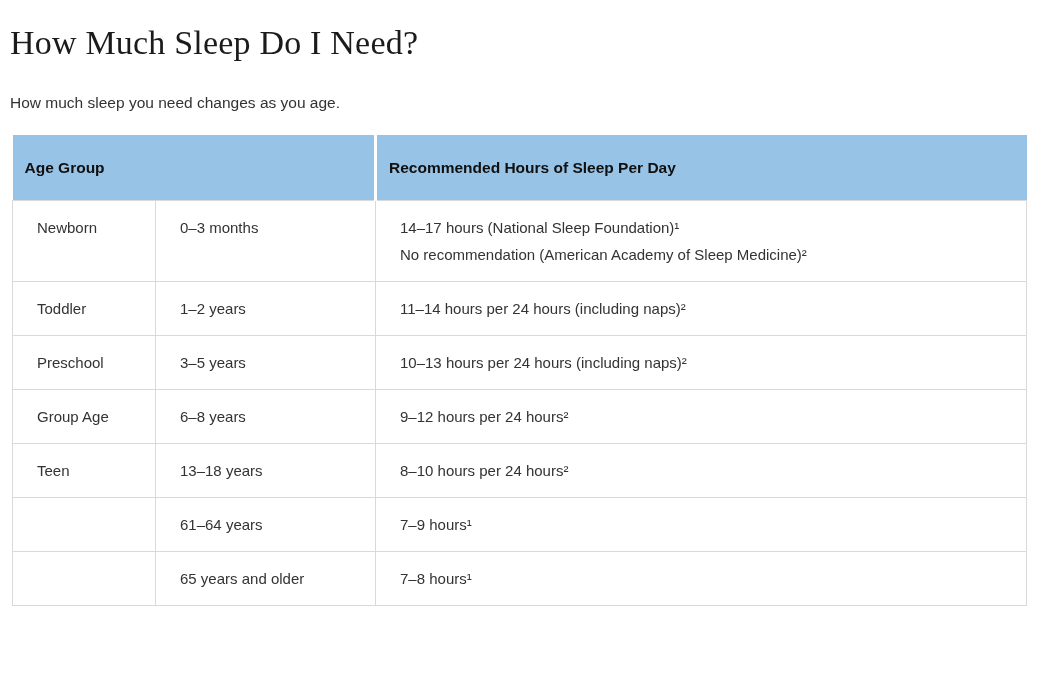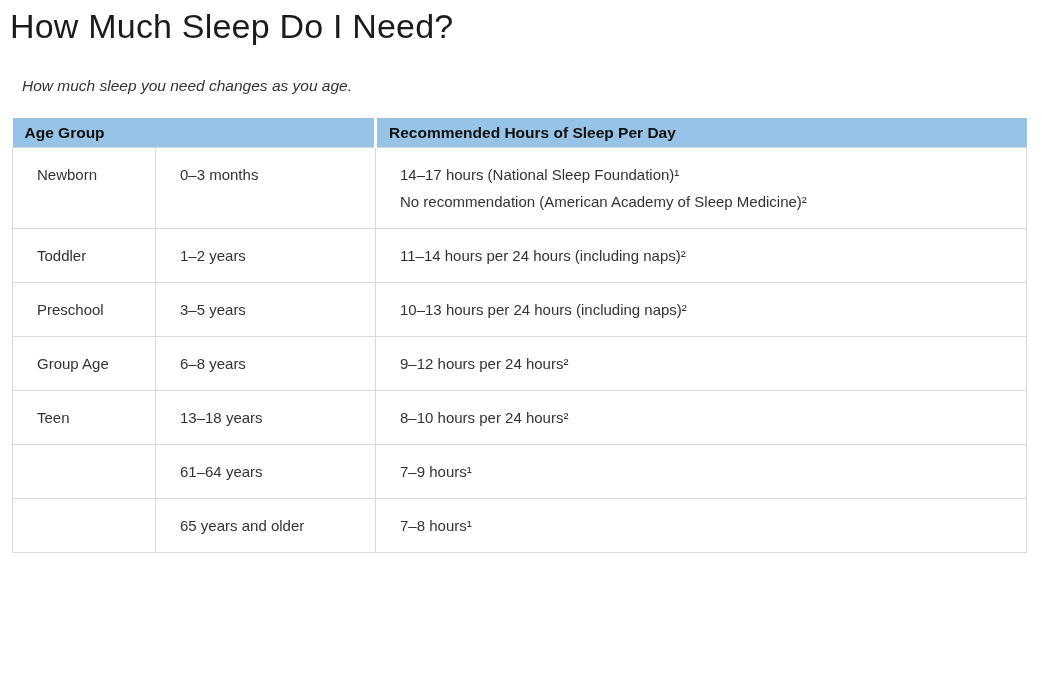--- a/index.html
+++ b/index.html
@@ -10,48 +10,47 @@
   body {
     width: 1042px;
     height: 700px;
     font-family: "Liberation Sans", sans-serif;
     overflow: hidden;
   }
   .page {
     padding: 0;
   }
   h1.page-title {
-    font-family: Liberation Sans, sans-serif;
+    font-family: Liberation Serif, serif;
     font-size: 34px;
     font-weight: 400;
     color: #1b1b1b;
-    margin: 3px 16px 0 10px;
+    margin: 20px 16px 0 10px;
     line-height: 46px;
     letter-spacing: 0.2px;
   }
   p.page-subtitle {
     font-size: 15.5px;
     color: #333333;
-    margin: 26px 16px 0 22px;
+    margin: 26px 16px 0 10px;
     line-height: 21px;
-    font-style: italic;
   }
   table.sleep-table {
     border-collapse: collapse;
     table-layout: fixed;
     width: 1014px;
     margin: 22px 16px 0 12px;
   }
   table.sleep-table th {
     background: #97c3e6;
     text-align: left;
     font-size: 15.5px;
     font-weight: 700;
     color: #101010;
-    padding: 1px 12px;
+    padding: 19px 12px;
     line-height: 27px;
     border: none;
   }
   table.sleep-table th.th-age-group {
     border-right: 3px solid #ffffff;
   }
   table.sleep-table td {
     border: 1px solid #d9d9d9;
     padding: 13px 24px;
     font-size: 15px;

